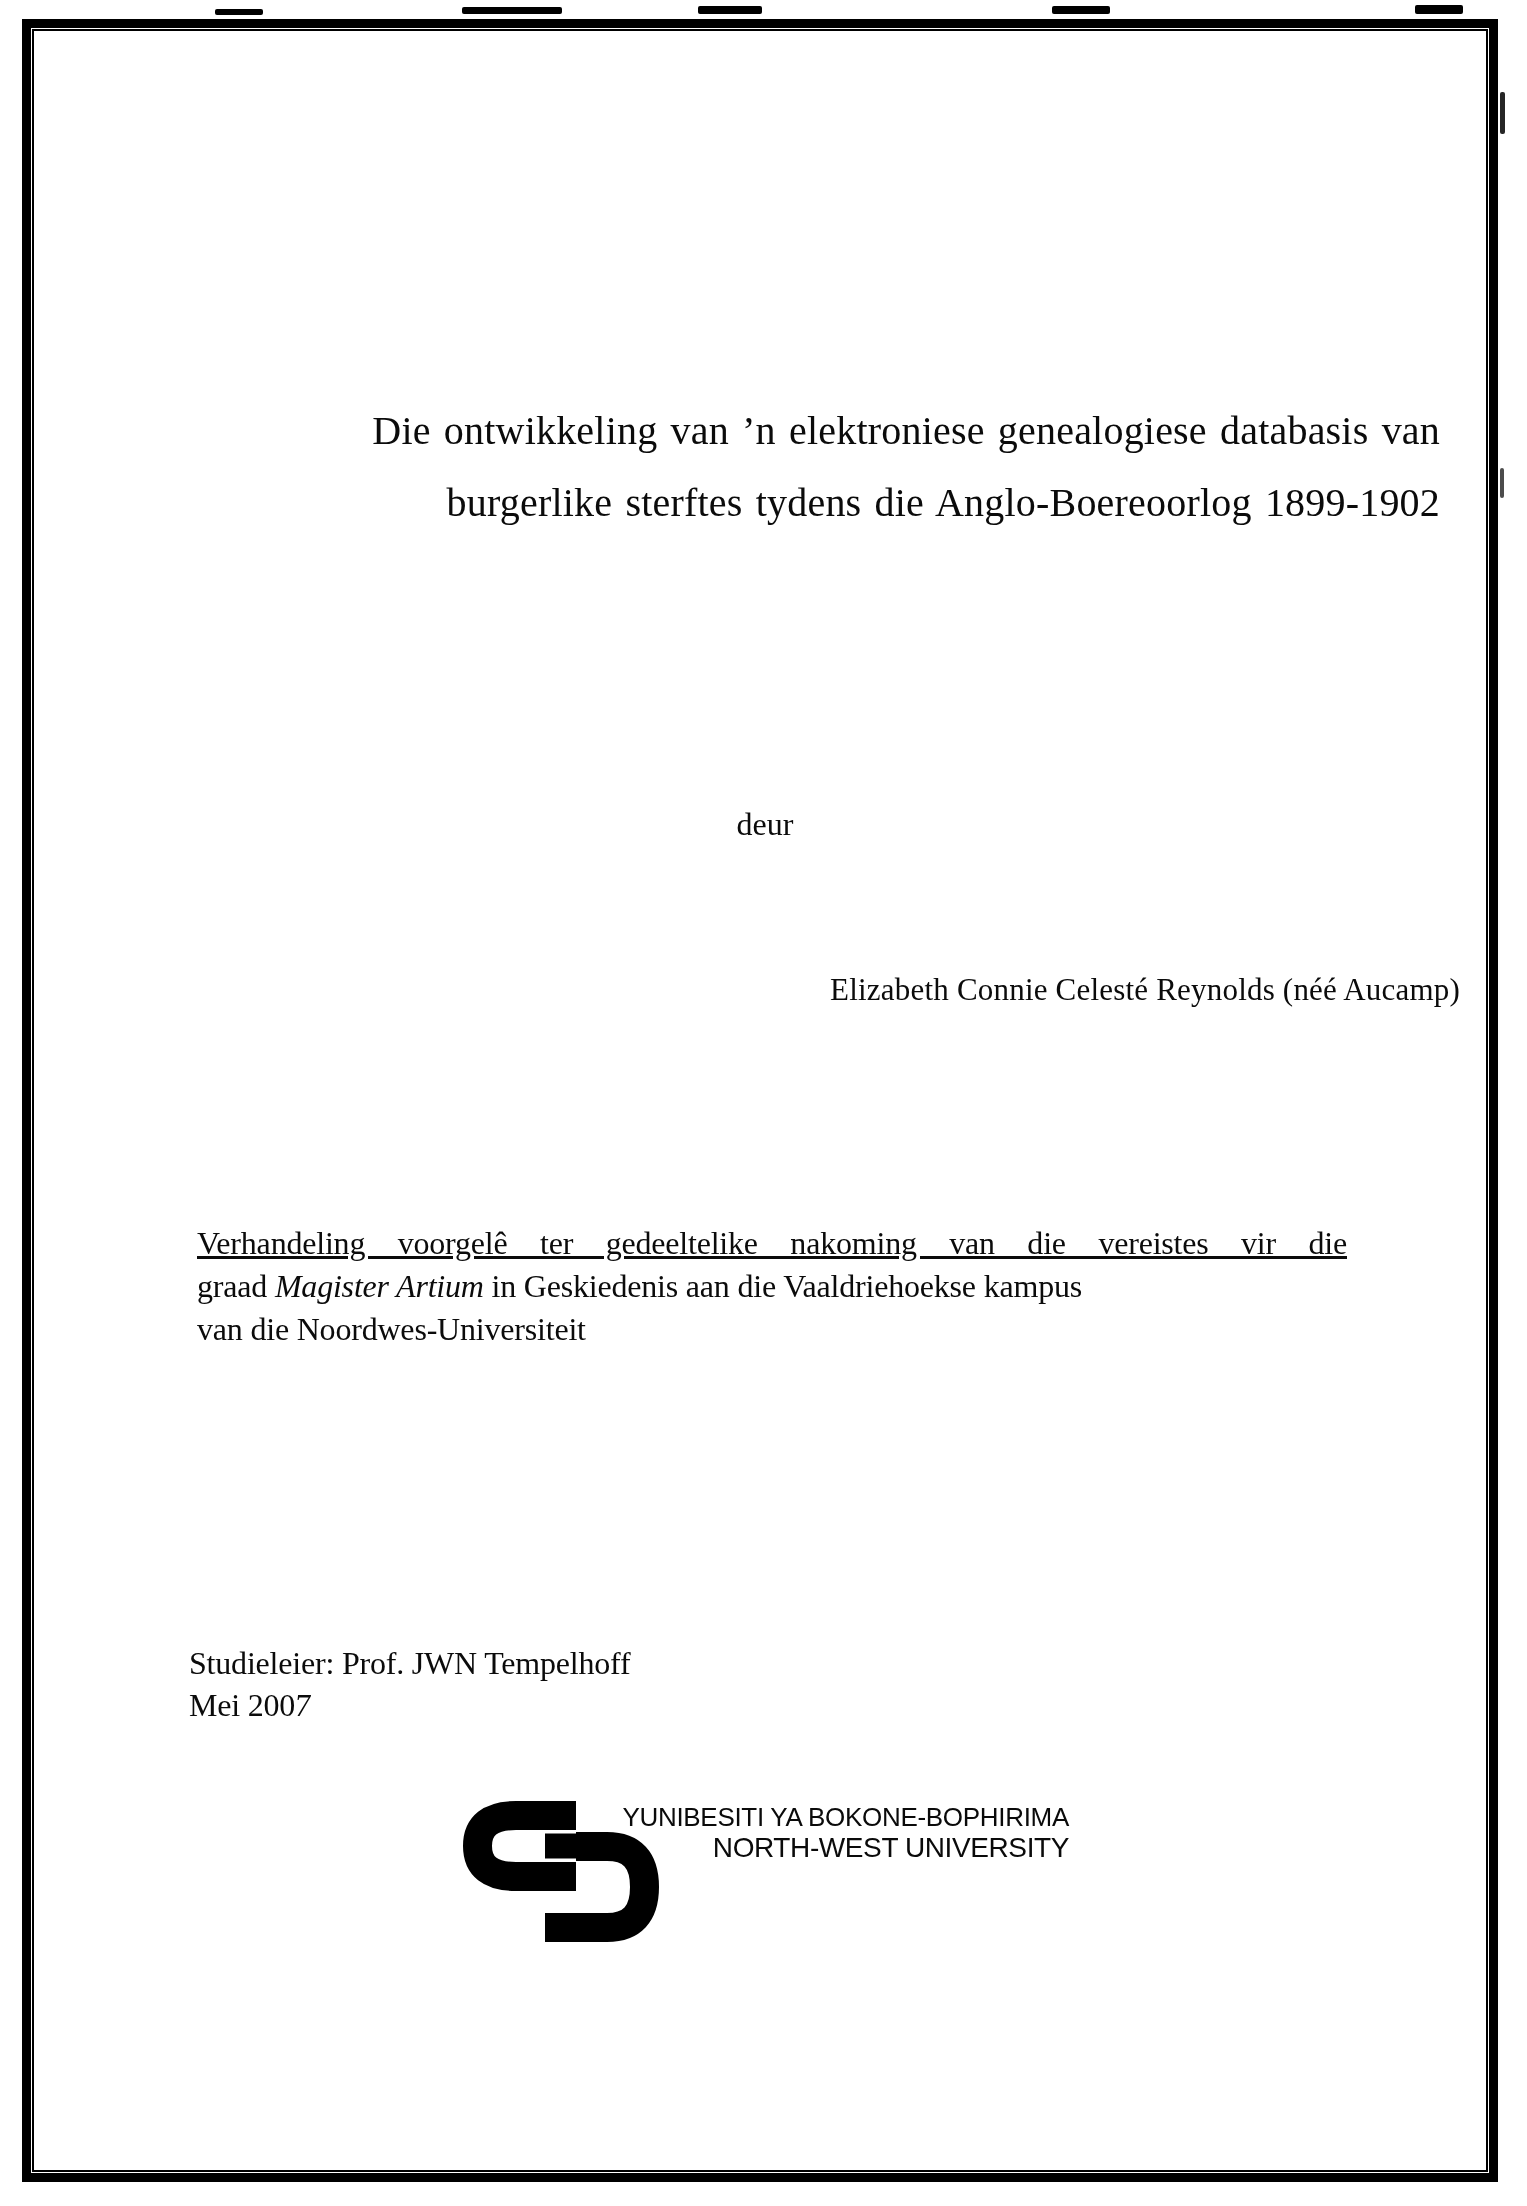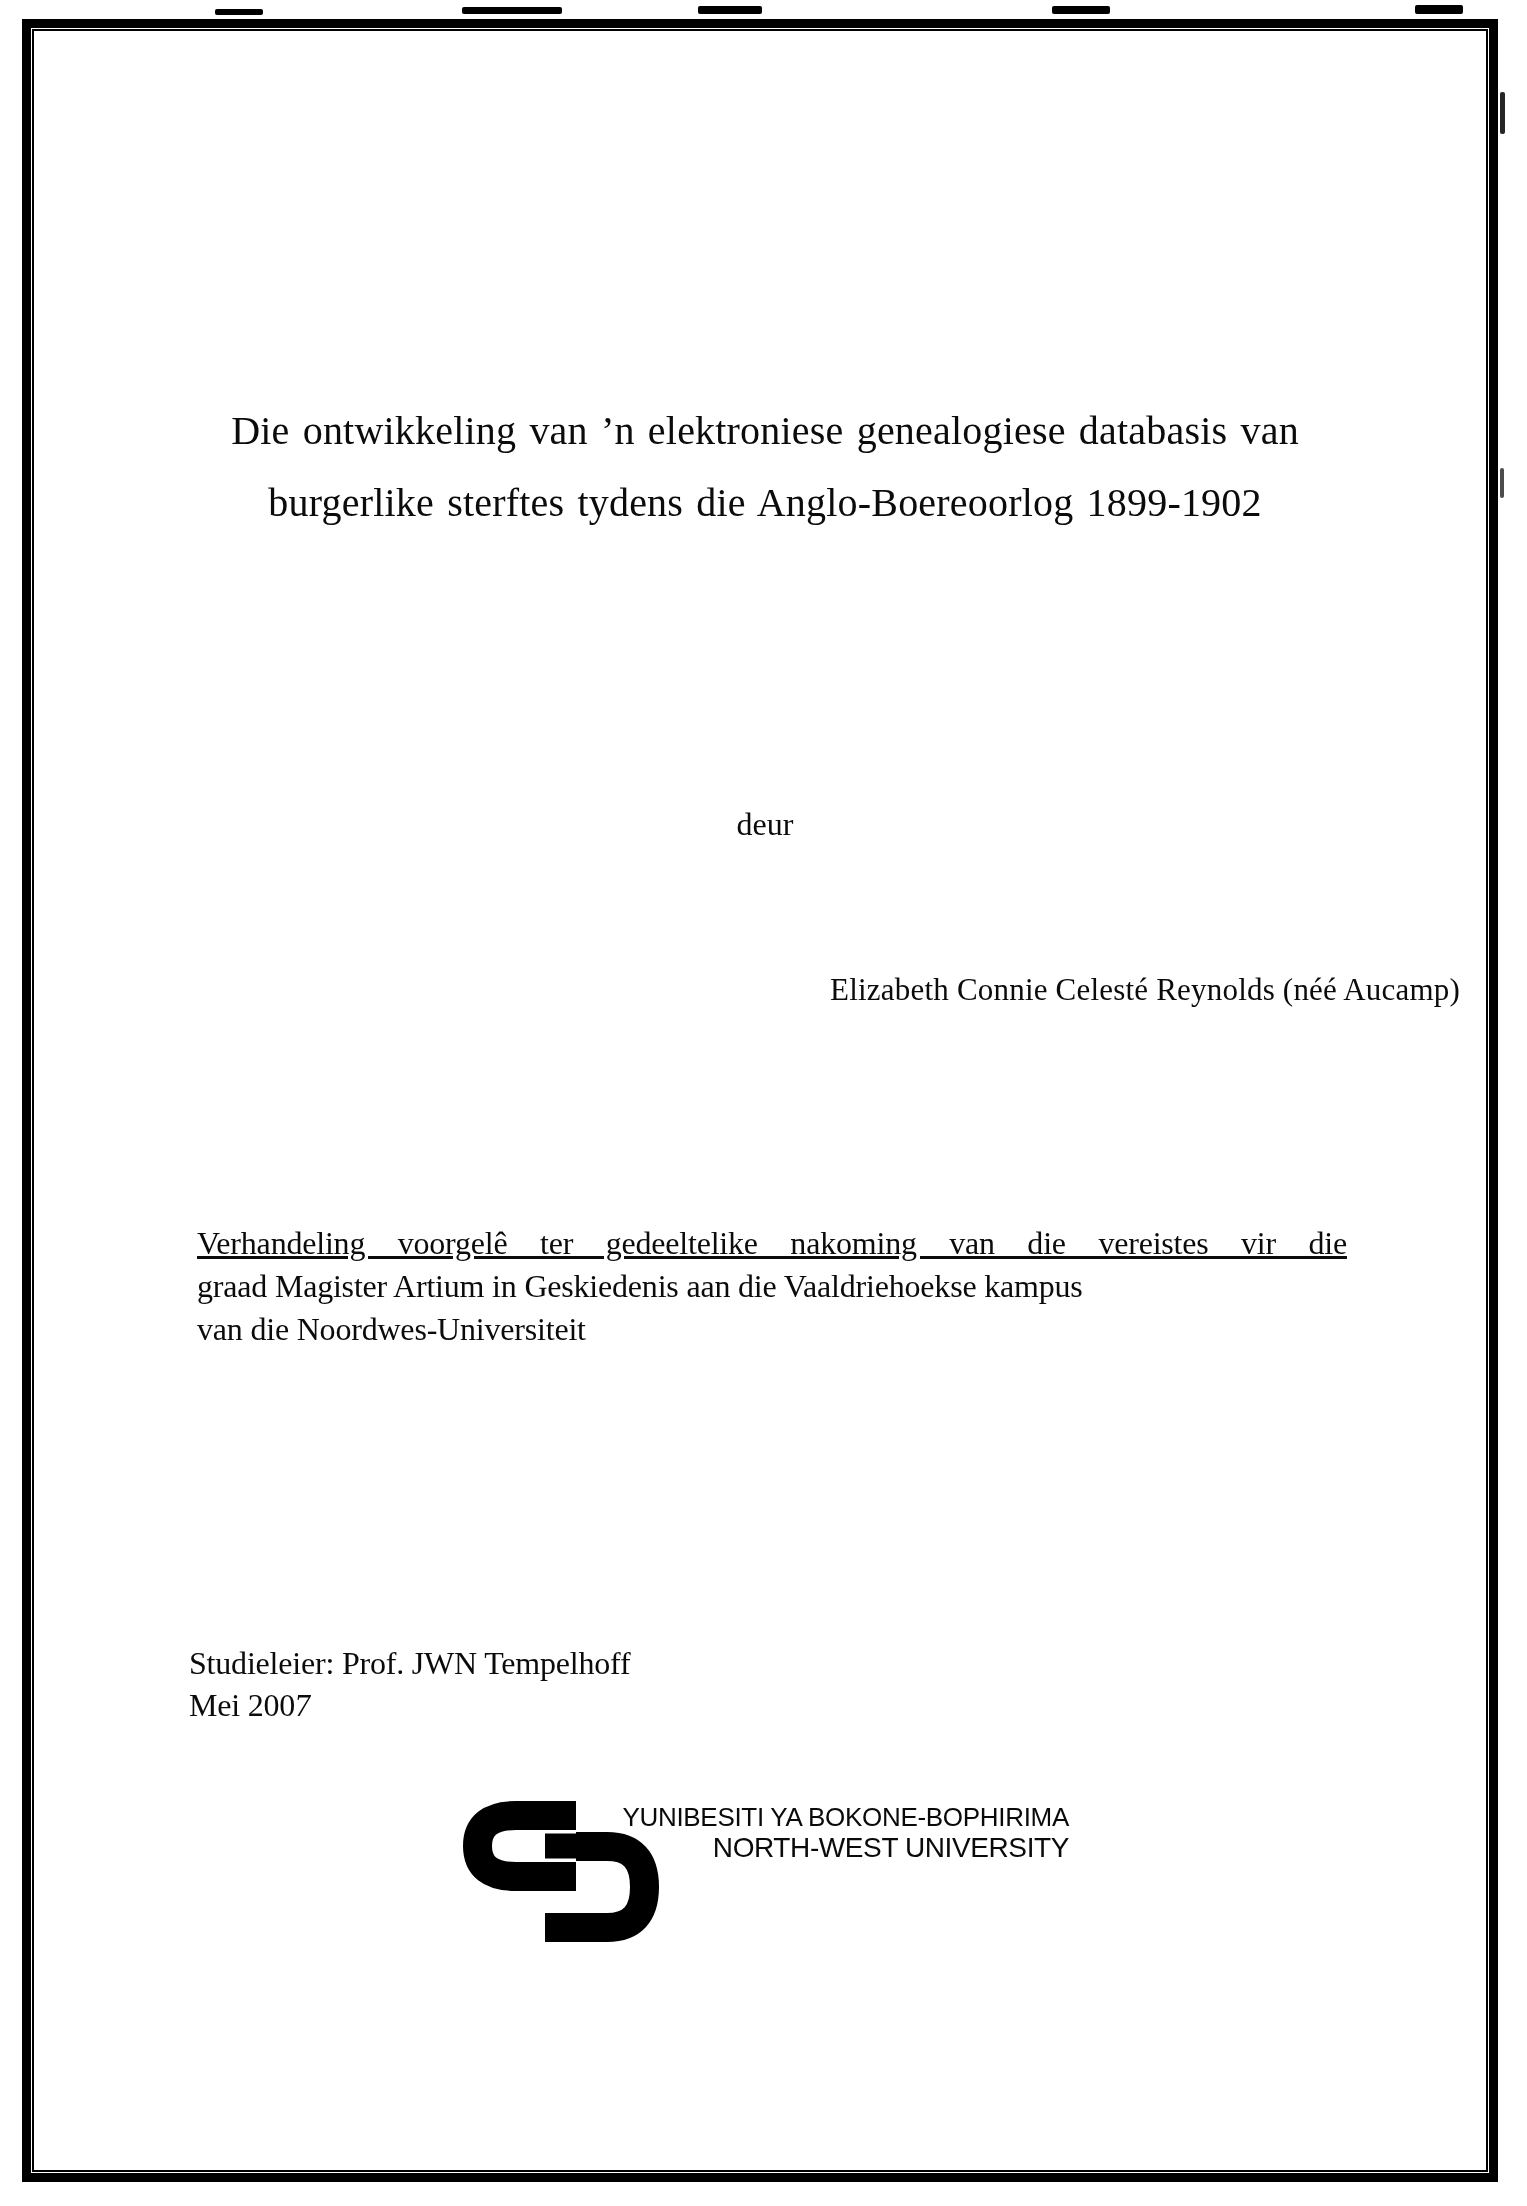--- a/index.html
+++ b/index.html
@@ -27,42 +27,42 @@
   .n2{left:462px;top:7px;width:100px;height:7px;}
   .n3{left:698px;top:6px;width:64px;height:8px;}
   .n4{left:1052px;top:6px;width:58px;height:8px;}
   .n5{left:1415px;top:5px;width:48px;height:9px;}
   .n6{left:1500px;top:92px;width:5px;height:42px;opacity:.85;}
   .n7{left:1500px;top:468px;width:4px;height:30px;opacity:.7;}
 
   
   .title{
     position:absolute;left:90px;width:1350px;top:395px;
-    text-align:center;
+    text-align:right;
     font-size:40px;line-height:72px;
     word-spacing:3px;letter-spacing:.2px;
   }
   .byline{
     position:absolute;left:90px;width:1350px;top:806px;
     text-align:center;font-size:32px;
   }
   .author{
     position:absolute;left:110px;width:1350px;top:972px;
     text-align:right;font-size:31px;letter-spacing:.2px;
   }
   .statement{
     position:absolute;left:197px;width:1150px;top:1222px;
     font-size:32px;line-height:43px;letter-spacing:-.2px;
   }
   .statement .justified{
     text-align:justify;
     text-align-last:justify;
     text-decoration:underline;
   }
-  .statement .ital{margin-top:16px;}
+  .statement .ital{font-style:italic;margin-top:16px;}
   .advisor{
     position:absolute;left:189px;width:900px;top:1642px;
     font-size:32px;line-height:42px;letter-spacing:-.2px;
   }
   .date-seven{display:inline-block;transform:skewX(-6deg);}
 
   
   .logo{position:absolute;left:463px;top:1799px;width:610px;height:150px;}
   .logo-mark{position:absolute;left:0;top:2px;}
   .logo-text{

